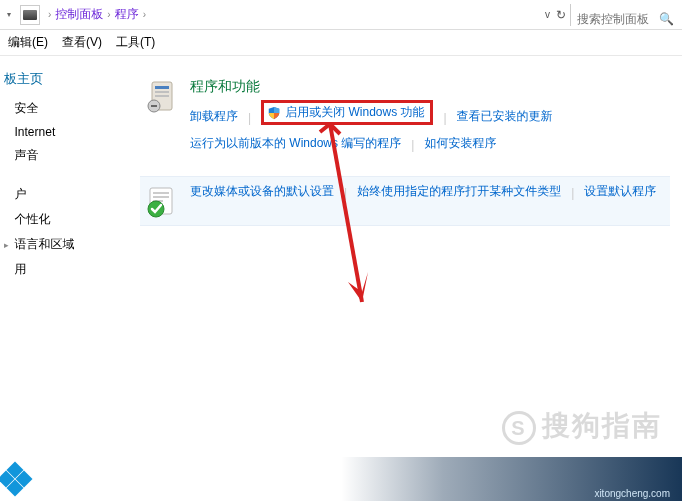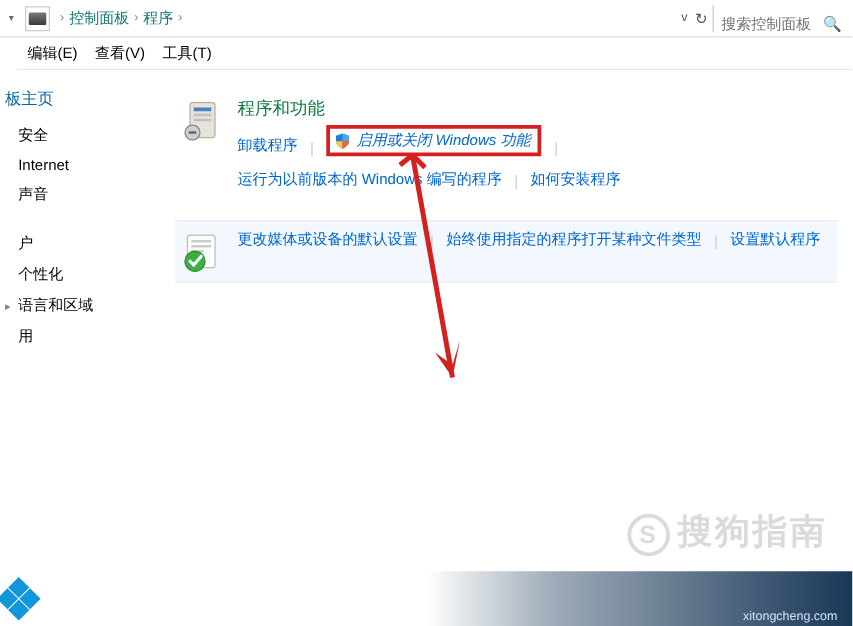--- a/index.html
+++ b/index.html
@@ -51,21 +51,21 @@
       display: flex;
       align-items: center;
       flex: 1;
     }
     .breadcrumb-sep {
       color: #888;
       margin: 0 4px;
       font-size: 10px;
     }
     .breadcrumb-item {
-      color: #0f766e;
+      color: #6d28d9;
       cursor: pointer;
     }
     .refresh-area {
       display: flex;
       align-items: center;
       gap: 6px;
       margin-right: 4px;
       color: #555;
     }
     .search-box {
@@ -85,21 +85,20 @@
       font-size: 12px;
       color: #888;
     }
     .menu-bar {
       height: 26px;
       display: flex;
       align-items: center;
       padding: 0 8px;
       gap: 14px;
       border-bottom: 1px solid #e8e8e8;
-      margin-left: 14px;
     }
     .menu-item {
       cursor: pointer;
     }
     .main-area {
       display: flex;
       height: calc(100% - 56px);
     }
     .sidebar {
       width: 128px;
@@ -168,21 +167,20 @@
     .link-sep {
       color: #ccc;
       margin: 0 10px;
     }
     .highlighted-link {
       display: inline-flex;
       align-items: center;
       border: 3px solid #d62020;
       padding: 1px 6px 1px 3px;
       gap: 4px;
-      font-style: italic;
     }
     .shield-icon {
       width: 14px;
       height: 14px;
     }
     .red-arrow {
       position: absolute;
       left: 318px;
       top: 124px;
       width: 60px;
@@ -326,20 +324,21 @@
           <span class="highlighted-link">
             <svg class="shield-icon" viewBox="0 0 16 16">
               <path d="M8 1 L14 3 V8 C14 12 8 15 8 15 C8 15 2 12 2 8 V3 Z" fill="#1e7fd6"></path>
               <path d="M8 1 L14 3 V8 L8 8 Z" fill="#4ca6e8"></path>
               <path d="M2 8 L8 8 L8 15 C8 15 2 12 2 8" fill="#ffc73a"></path>
               <path d="M8 8 L14 8 C14 12 8 15 8 15 Z" fill="#f06a2c"></path>
             </svg>
             <span class="link">启用或关闭 Windows 功能</span>
           </span>
           <span class="link-sep">|</span>
+          <span class="link">查看已安装的更新</span>
           <div style="flex-basis:100%;height:2px;"></div>
           <span class="link">运行为以前版本的 Windows 编写的程序</span>
           <span class="link-sep">|</span>
           <span class="link">如何安装程序</span>
         </div>
       </div>
     </div>
 
     <div class="category-block highlight-bg">
       <div class="cat-icon">

